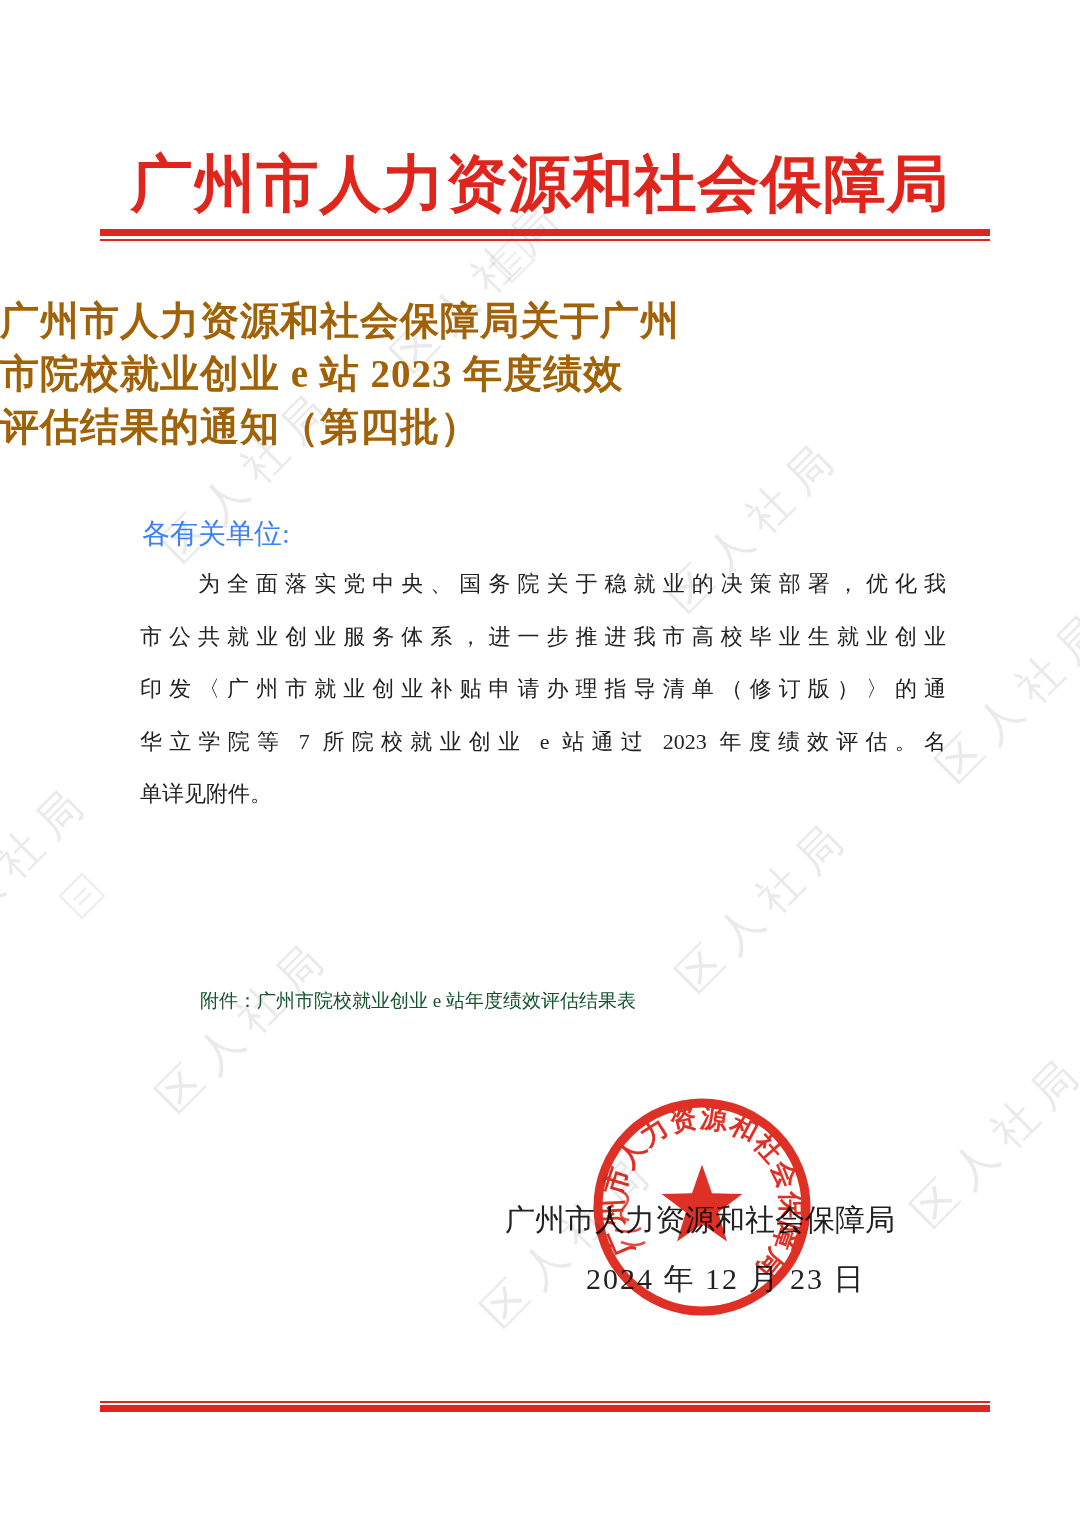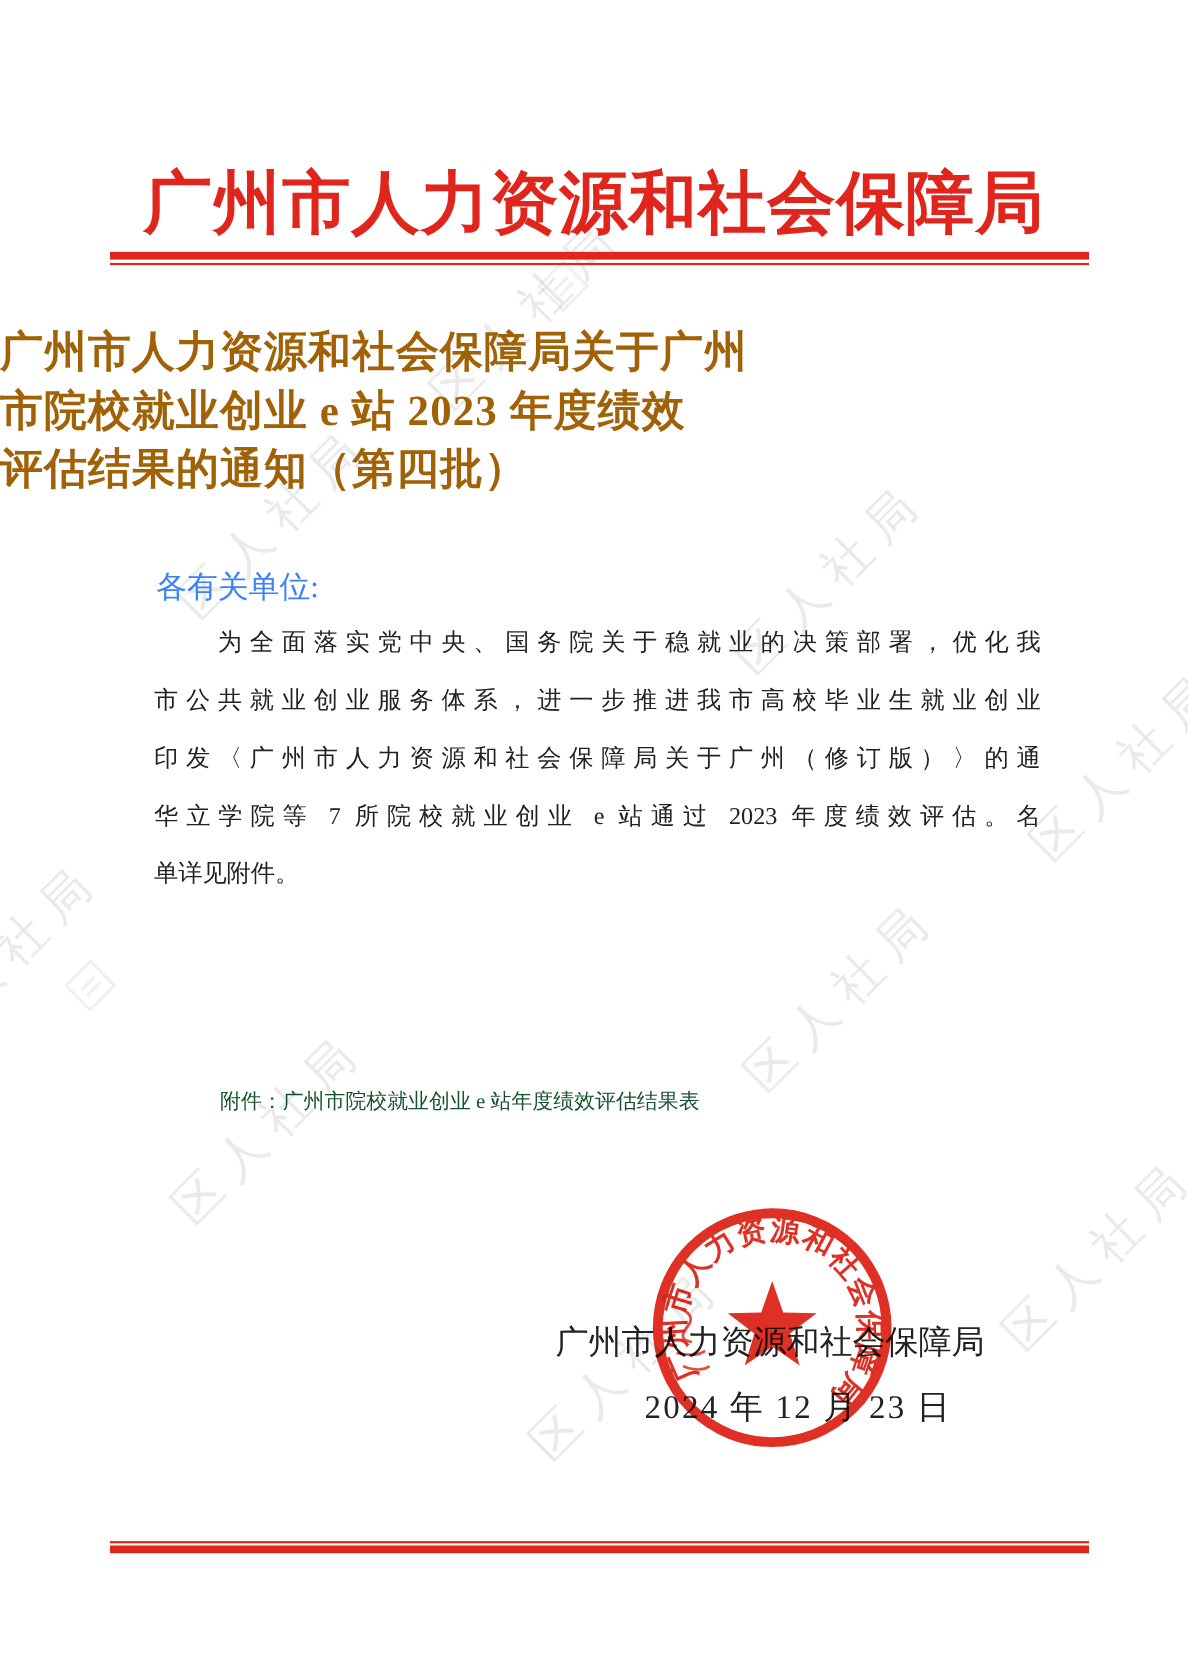--- a/index.html
+++ b/index.html
@@ -142,21 +142,21 @@
     <div>广州市人力资源和社会保障局关于广州</div>
     <div>市院校就业创业 e 站 2023 年度绩效</div>
     <div>评估结果的通知（第四批）</div>
   </div>
 
   <div class="salutation">各有关单位:</div>
 
   <div class="paragraph">
     <div class="para-line first">为全面落实党中央、国务院关于稳就业的决策部署，优化我</div>
     <div class="para-line">市公共就业创业服务体系，进一步推进我市高校毕业生就业创业</div>
-    <div class="para-line">印发〈广州市人力资源和社会保障局关于广州（修订版）〉的通</div>
+    <div class="para-line">印发〈广州市就业创业补贴申请办理指导清单（修订版）〉的通</div>
     <div class="para-line">华立学院等 7 所院校就业创业 e 站通过 2023 年度绩效评估。名</div>
     <div class="para-line last">单详见附件。</div>
   </div>
 
   <div class="attachment">附件：广州市院校就业创业 e 站年度绩效评估结果表</div>
 
   <div class="sign-name">广州市人力资源和社会保障局</div>
   <div class="sign-date">2024 年 12 月 23 日</div>
 
   <svg class="seal" viewBox="0 0 234 234">

